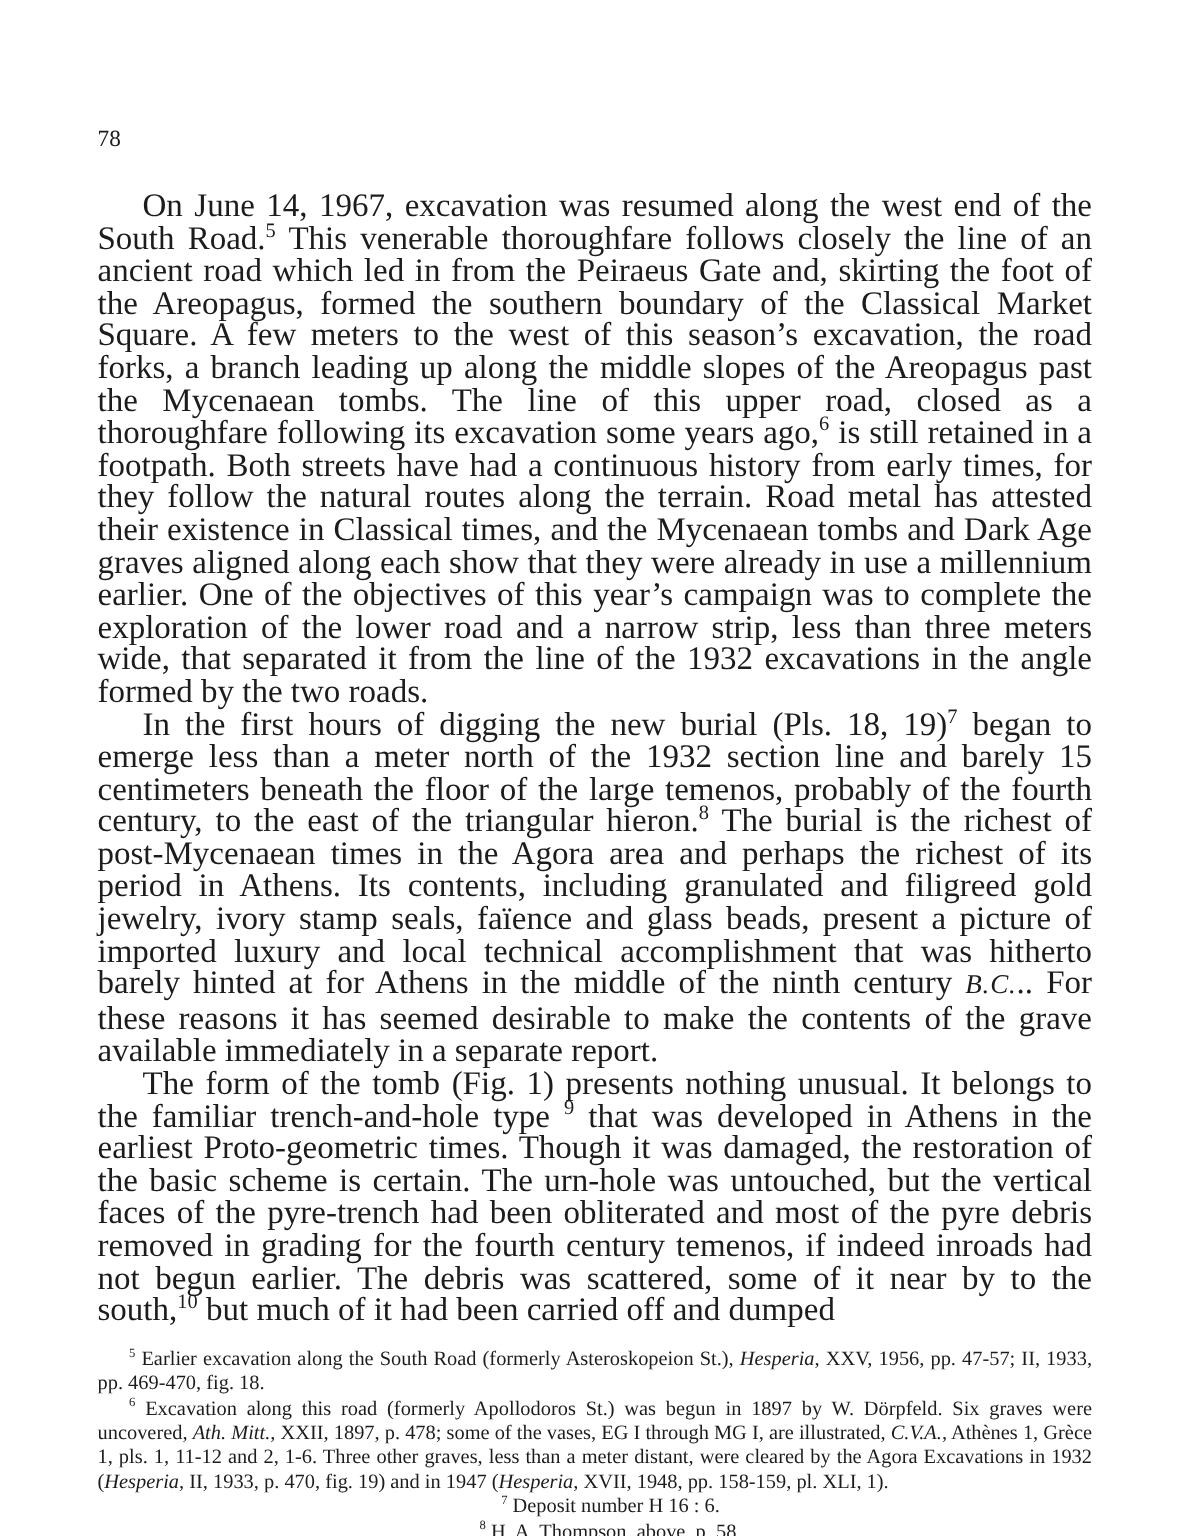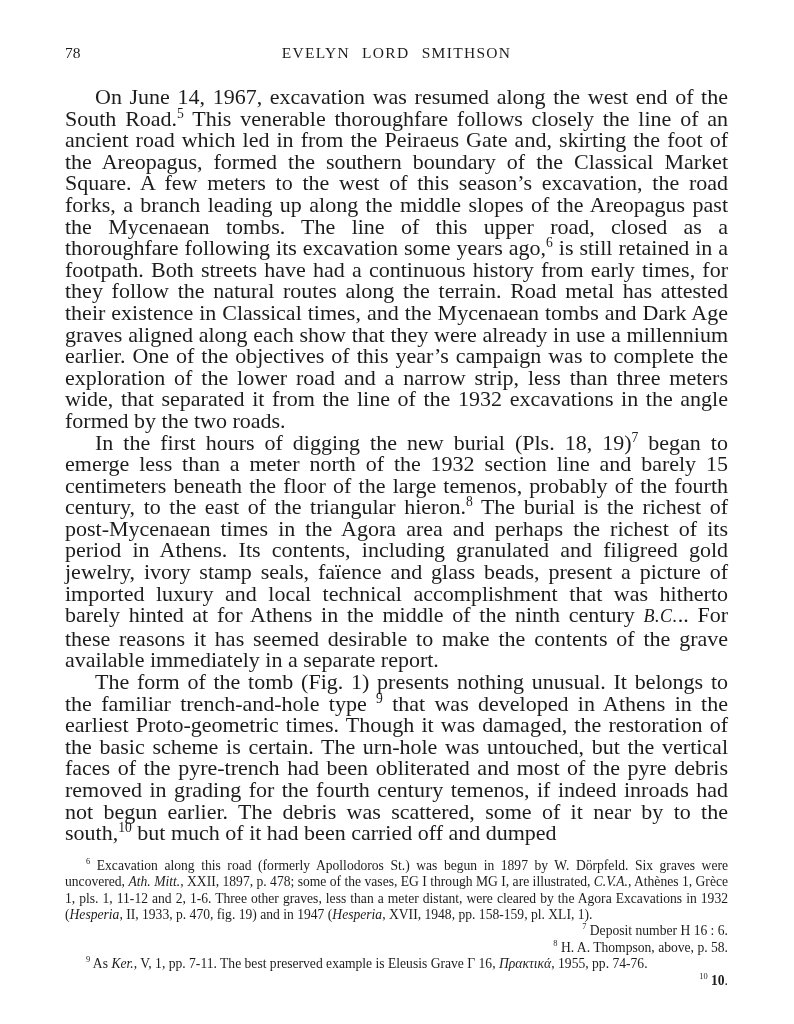--- a/index.html
+++ b/index.html
@@ -11,21 +11,21 @@
     width: 794px;
     height: 1024px;
     overflow: hidden;
     font-family: "Liberation Serif", "DejaVu Serif", serif;
     color: #1c1c1c;
   }
   .page {
     box-sizing: border-box;
     width: 794px;
     height: 1024px;
-    padding: 44px 66px 40px 65px;
+    padding: 84px 66px 40px 65px;
     background: #ffffff;
   }
   .page-header {
     position: relative;
     height: 22px;
     margin-bottom: 20px;
   }
   .page-number {
     position: absolute;
     left: 0;
@@ -64,40 +64,40 @@
   }
   .footnotes p {
     margin: 0;
     text-align: justify;
     text-indent: 21px;
     font-size: 13.6px;
     line-height: 16.4px;
     color: #1c1c1c;
   }
   .footnotes p.no-justify {
-    text-align: right;
+    text-align: center;
   }
 </style>
 </head>
 <body>
 
 <div class="page">
 
   <header class="page-header">
     <span class="page-number">78</span>
-    <span class="running-head">EVELYN LORD SMITHSON</span>
   </header>
 
   <main class="body-text">
     <p>On June 14, 1967, excavation was resumed along the west end of the South Road.<sup>5</sup> This venerable thoroughfare follows closely the line of an ancient road which led in from the Peiraeus Gate and, skirting the foot of the Areopagus, formed the southern boundary of the Classical Market Square. A few meters to the west of this season’s excavation, the road forks, a branch leading up along the middle slopes of the Areopagus past the Mycenaean tombs. The line of this upper road, closed as a thoroughfare following its excavation some years ago,<sup>6</sup> is still retained in a footpath. Both streets have had a continuous history from early times, for they follow the natural routes along the terrain. Road metal has attested their existence in Classical times, and the Mycenaean tombs and Dark Age graves aligned along each show that they were already in use a millennium earlier. One of the objectives of this year’s campaign was to complete the exploration of the lower road and a narrow strip, less than three meters wide, that separated it from the line of the 1932 excavations in the angle formed by the two roads.</p>
     <p>In the first hours of digging the new burial (Pls. 18, 19)<sup>7</sup> began to emerge less than a meter north of the 1932 section line and barely 15 centimeters beneath the floor of the large temenos, probably of the fourth century, to the east of the triangular hieron.<sup>8</sup> The burial is the richest of post-Mycenaean times in the Agora area and perhaps the richest of its period in Athens. Its contents, including granulated and filigreed gold jewelry, ivory stamp seals, faïence and glass beads, present a picture of imported luxury and local technical accomplishment that was hitherto barely hinted at for Athens in the middle of the ninth century <span class="sc">B.C.</span>.. For these reasons it has seemed desirable to make the contents of the grave available immediately in a separate report.</p>
     <p>The form of the tomb (Fig. 1) presents nothing unusual. It belongs to the familiar trench-and-hole type <sup>9</sup> that was developed in Athens in the earliest Proto-geometric times. Though it was damaged, the restoration of the basic scheme is certain. The urn-hole was untouched, but the vertical faces of the pyre-trench had been obliterated and most of the pyre debris removed in grading for the fourth century temenos, if indeed inroads had not begun earlier. The debris was scattered, some of it near by to the south,<sup>10</sup> but much of it had been carried off and dumped</p>
   </main>
 
   <section class="footnotes">
+    <p><sup>5</sup> Earlier excavation along the South Road (formerly Asteroskopeion St.), <i>Hesperia</i>, XXV, 1956, pp. 47-57; II, 1933, pp. 469-470, fig. 18.</p>
     <p><sup>6</sup> Excavation along this road (formerly Apollodoros St.) was begun in 1897 by W. Dörpfeld. Six graves were uncovered, <i>Ath. Mitt.</i>, XXII, 1897, p. 478; some of the vases, EG I through MG I, are illustrated, <i>C.V.A.</i>, Athènes 1, Grèce 1, pls. 1, 11-12 and 2, 1-6. Three other graves, less than a meter distant, were cleared by the Agora Excavations in 1932 (<i>Hesperia</i>, II, 1933, p. 470, fig. 19) and in 1947 (<i>Hesperia</i>, XVII, 1948, pp. 158-159, pl. XLI, 1).</p>
     <p class="no-justify"><sup>7</sup> Deposit number H 16 : 6.</p>
     <p class="no-justify"><sup>8</sup> H. A. Thompson, above, p. 58.</p>
     <p><sup>9</sup> As <i>Ker.</i>, V, 1, pp. 7-11.  The best preserved example is Eleusis Grave Γ 16, <i>Πρακτικά</i>, 1955, pp. 74-76.</p>
     <p class="no-justify"><sup>10</sup> <b>10</b>.</p>
   </section>
 
 </div>
 
 </body></html>

